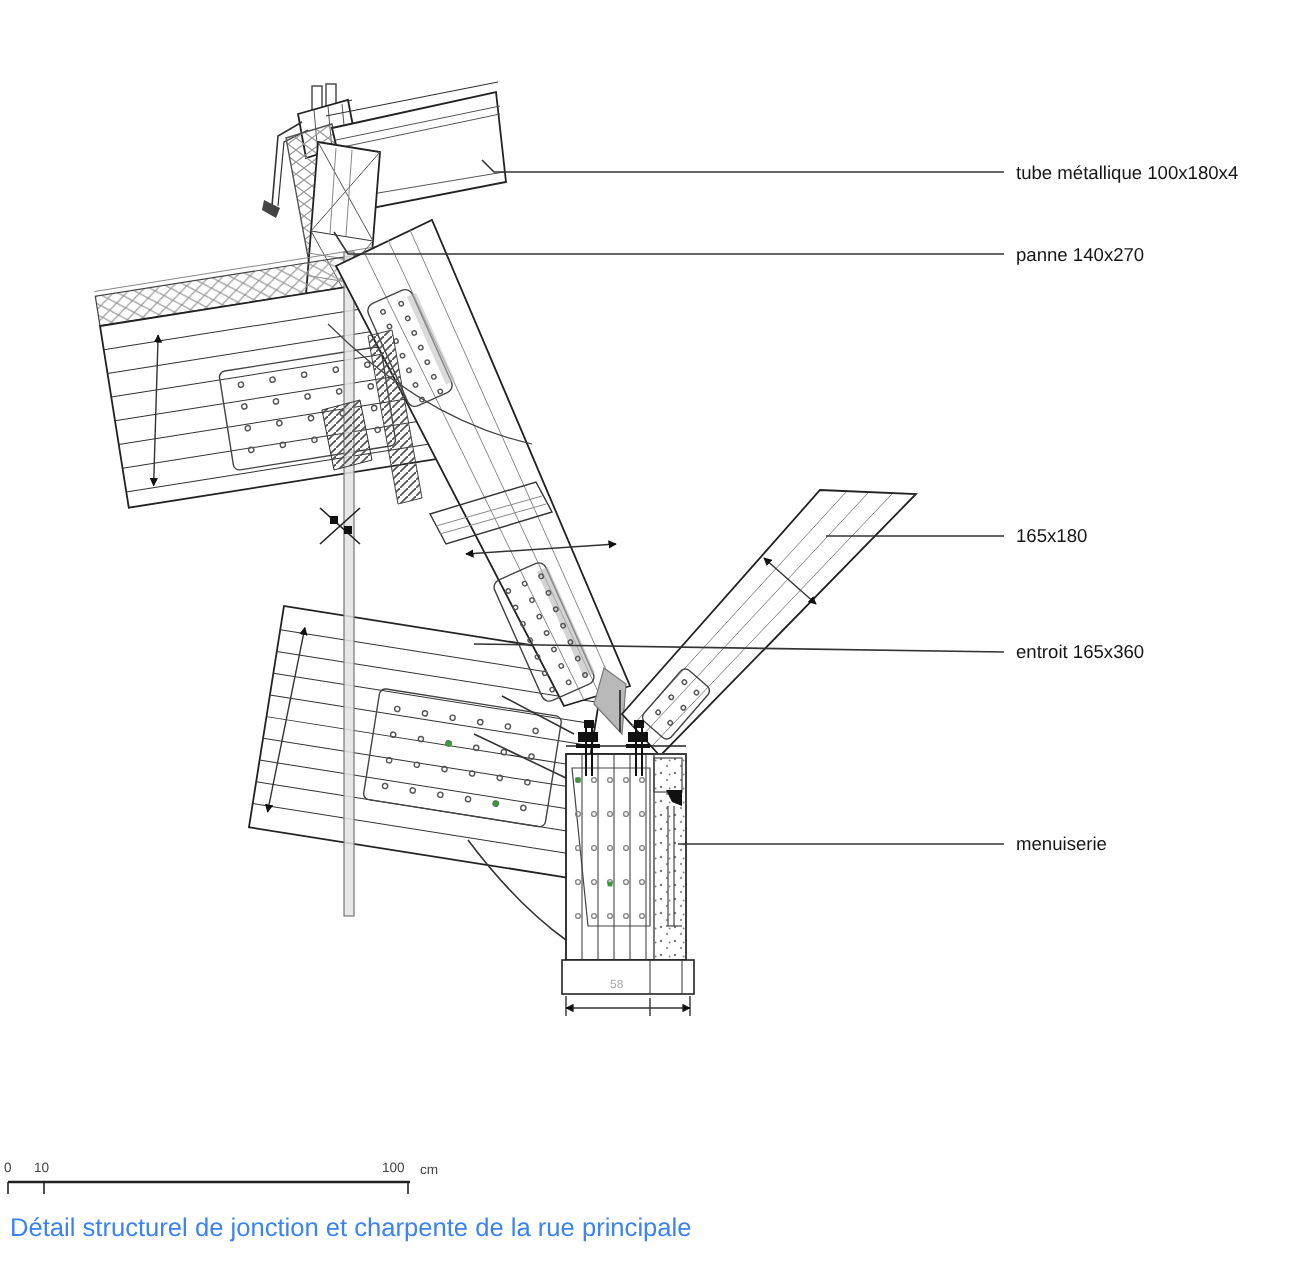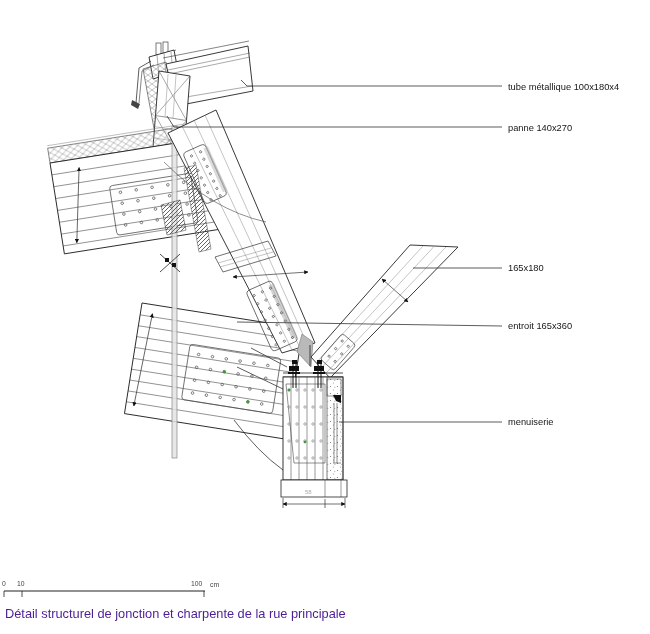--- a/index.html
+++ b/index.html
@@ -1,19 +1,19 @@
 <!DOCTYPE html>
 <html><head>
 <meta charset="utf-8">
 <style>
   html,body{margin:0;padding:0;background:#fff;}
   .canvas{position:relative;width:650px;height:628px;background:#fff;overflow:hidden;
           font-family:"Liberation Sans",sans-serif;}
   .canvas svg{position:absolute;left:0;top:0;}
-  .caption{position:absolute;left:5px;top:606px;font-size:12.8px;color:#4c1d95;
+  .caption{position:absolute;left:5px;top:606px;font-size:12.8px;color:#3b82f6;
            font-family:"Liberation Sans",sans-serif;}
   .outline{fill:#fff;stroke:#222;stroke-width:.9;}
   .thin{stroke:#555;stroke-width:.5;fill:none;}
   .boards{stroke:#333;stroke-width:.5;}
   .gray{stroke:#888;stroke-width:.5;}
   .dim{stroke:#333;stroke-width:.7;fill:none;}
   .leader{stroke:#333;stroke-width:.8;fill:none;}
   .lbl{font-size:9.3px;fill:#161616;}
   .scl{font-size:6.8px;fill:#444;}
   .dots circle{fill:none;stroke:#555;stroke-width:.7;}

